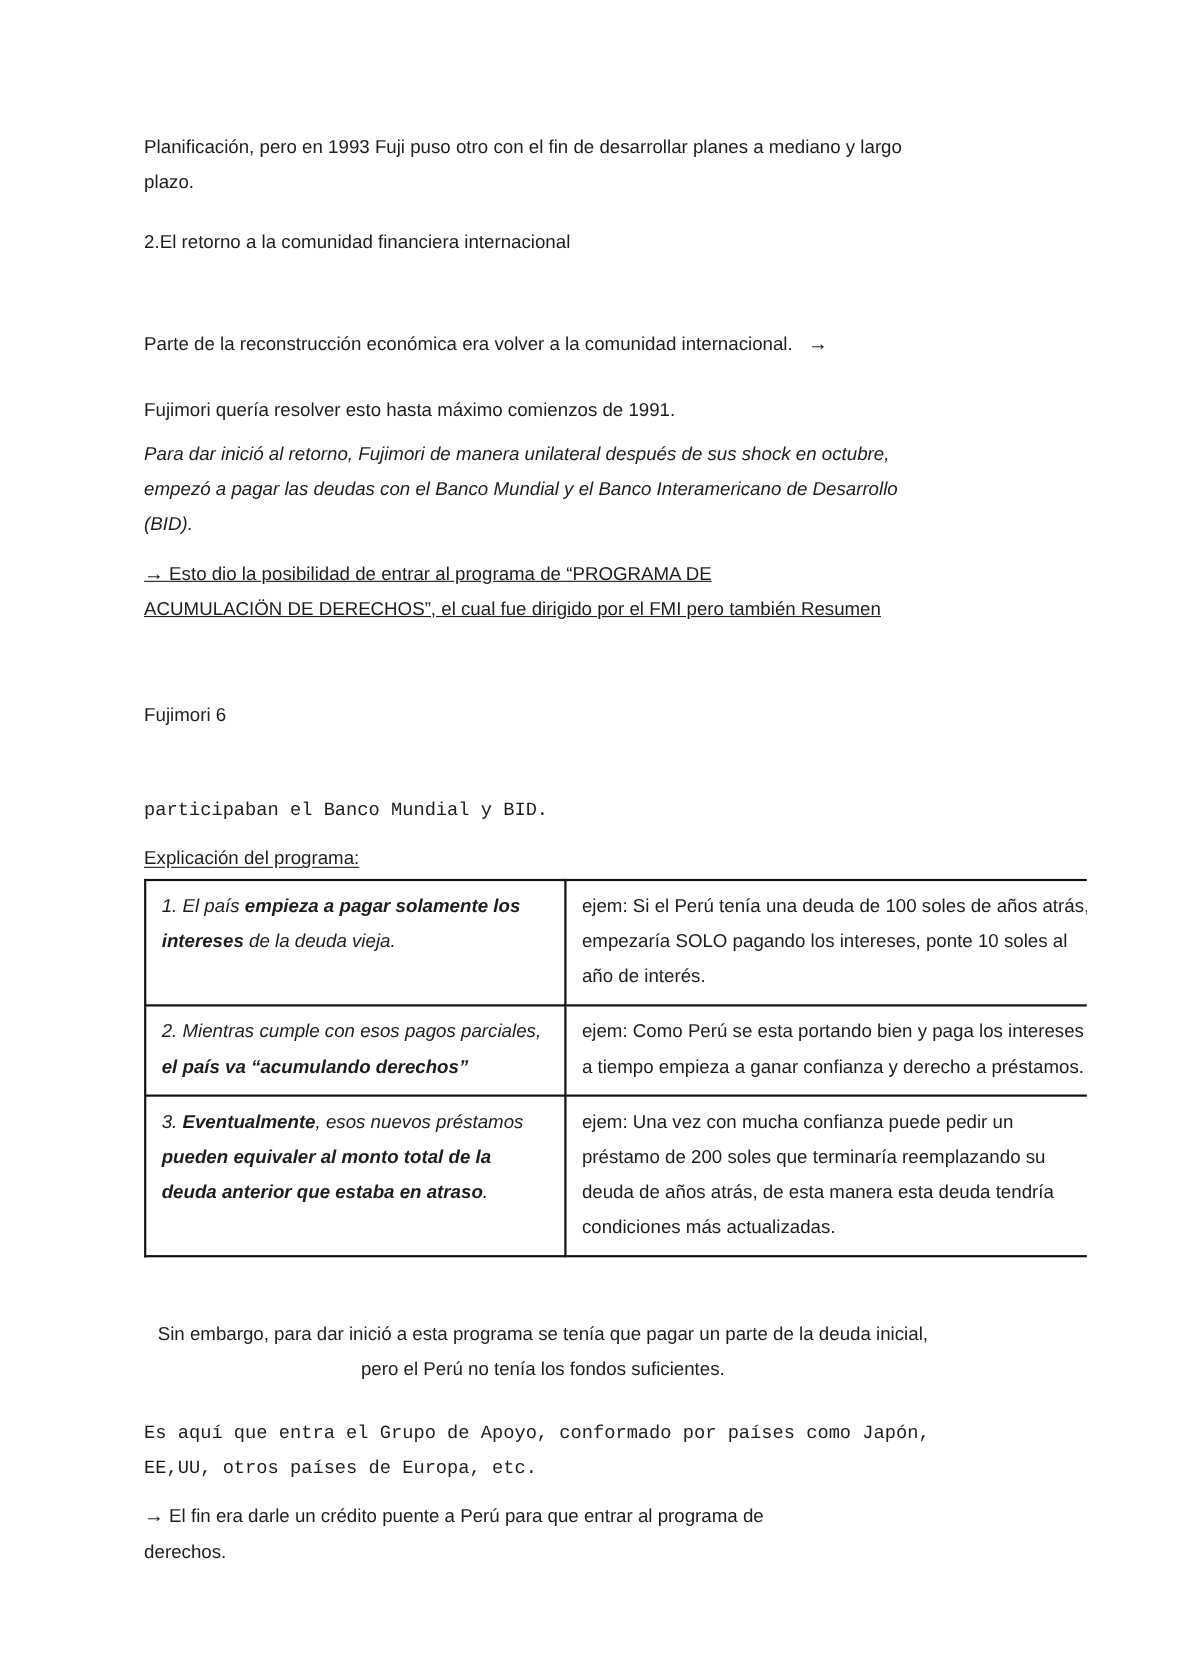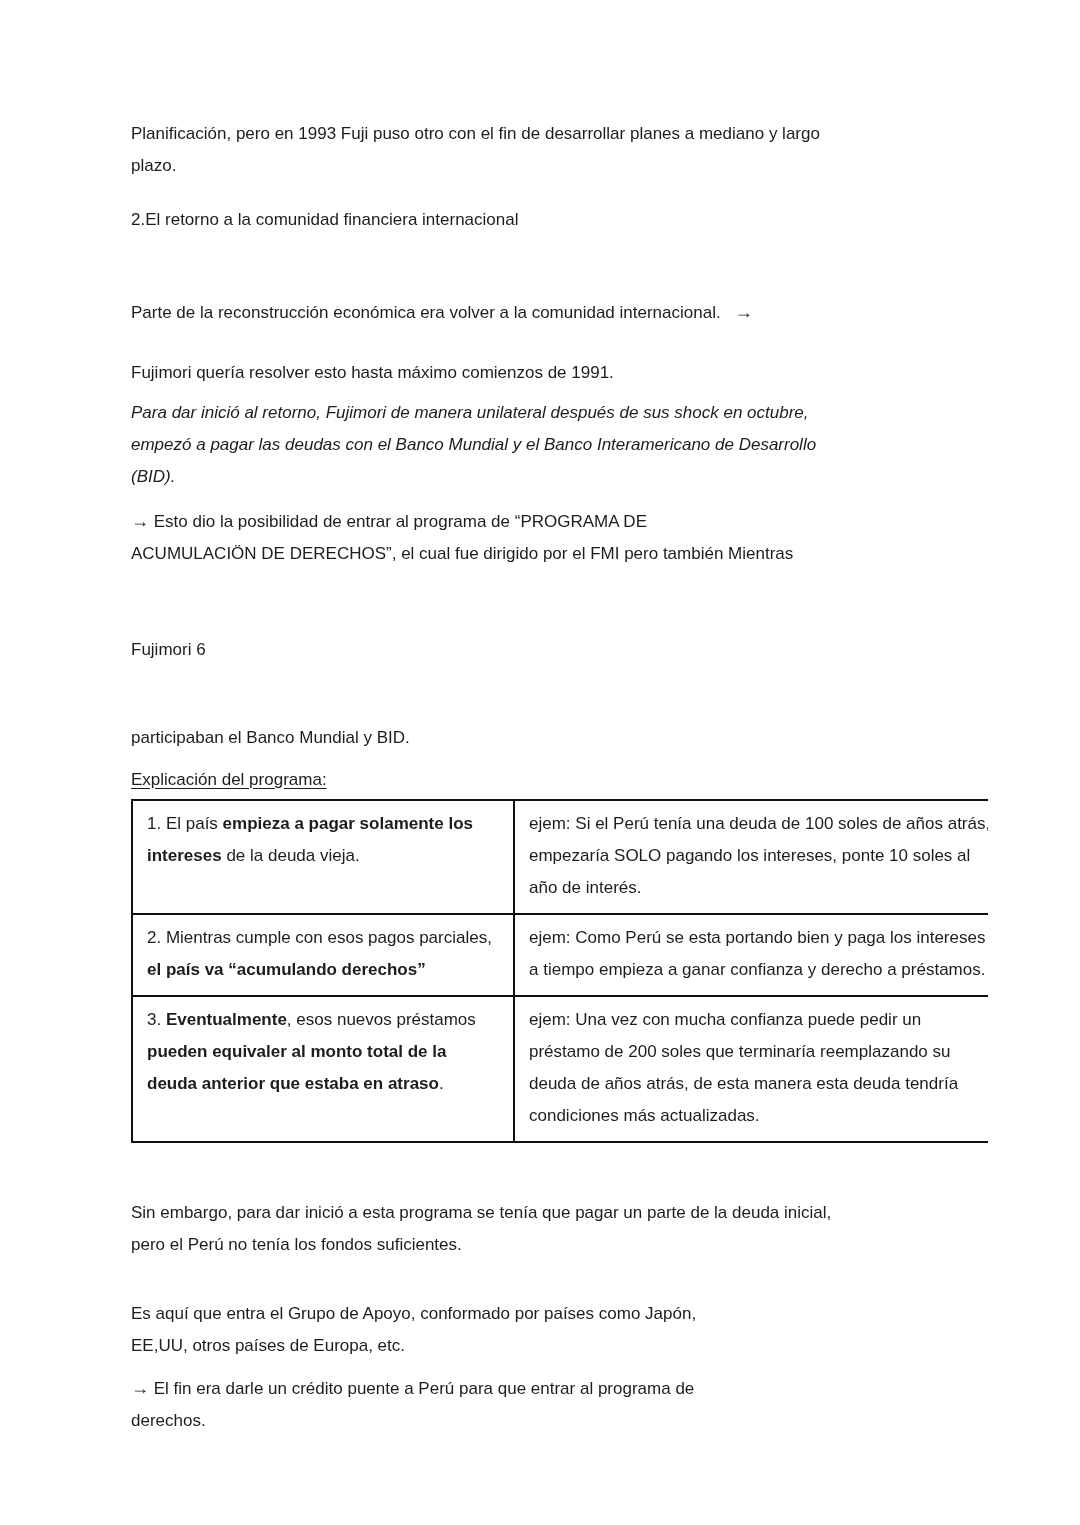--- a/index.html
+++ b/index.html
@@ -26,60 +26,60 @@
     margin: 0 0 8px 0;
   }
   .bold { font-weight: 400; }
   .b { font-weight: 700; }
   .underline { text-decoration: underline; text-underline-offset: 3px; }
   .arrow { font-size: 18px; }
   .arrow-end { margin-left: 14px; }
 
   .mb3  { margin-bottom: 3px; }
   .mb8  { margin-bottom: 8px; margin-top: 28px; }
-  .mb10 { margin-bottom: 10px; }
+  .mb10 { margin-bottom: 10px; font-family: Liberation Mono, monospace; }
   .mb12 { margin-bottom: 12px; font-style: italic; }
-  .mb20 { margin-bottom: 37px; }
+  .mb20 { margin-bottom: 27px; text-align: center; }
   .mb22 { margin-bottom: 22px; }
   .mb54 { margin-bottom: 54px; }
   .mb56 { margin-bottom: 56px; }
   .mb60 { margin-bottom: 60px; }
-  .mb64 { margin-bottom: 64px; }
+  .mb64 { margin-bottom: 64px; text-decoration: underline; }
 
   table.program {
     border-collapse: collapse;
     width: 814px;
     table-layout: fixed;
   }
   table.program td {
     border: 2px solid #111111;
     vertical-align: top;
     padding: 7px 14px 9px 14px;
     font-size: 17px;
     line-height: 32px;
   }
-  td.col-step { width: 352px; }
+  td.col-step { width: 352px; font-style: italic; }
   td.col-ej   { width: 462px; }
 </style>
 </head>
 <body>
 
 <div class="page">
 
   <p class="para mb22">Planificación, pero en 1993 Fuji puso otro con el fin de desarrollar planes a mediano y largo plazo.</p>
 
   <p class="para bold mb60">2.El retorno a la comunidad financiera internacional</p>
 
   <p class="para mb8"><span>Parte de la reconstrucción económica era volver a la comunidad internacional.</span><span class="arrow arrow-end">→</span></p>
 
   <p class="para mb8">Fujimori quería resolver esto hasta máximo comienzos de 1991.</p>
 
   <p class="para mb12">Para dar inició al retorno, Fujimori de manera unilateral después de sus shock en octubre, empezó a pagar las deudas con el Banco Mundial y el Banco Interamericano de Desarrollo (BID).</p>
 
-  <p class="para mb64"><span class="arrow">→</span> <span>Esto dio la posibilidad de entrar al programa de “PROGRAMA DE</span><br><span>ACUMULACIÖN DE DERECHOS”, el cual fue dirigido por el FMI pero también Mientras</span></p>
+  <p class="para mb64"><span class="arrow">→</span> <span>Esto dio la posibilidad de entrar al programa de “PROGRAMA DE</span><br><span>ACUMULACIÖN DE DERECHOS”, el cual fue dirigido por el FMI pero también Resumen</span></p>
 
   <p class="para mb56">Fujimori 6</p>
 
   <p class="para mb10">participaban el Banco Mundial y BID.</p>
 
   <p class="para underline mb3">Explicación del programa:</p>
 
   <table class="program mb54">
     <tbody>
       <tr>

